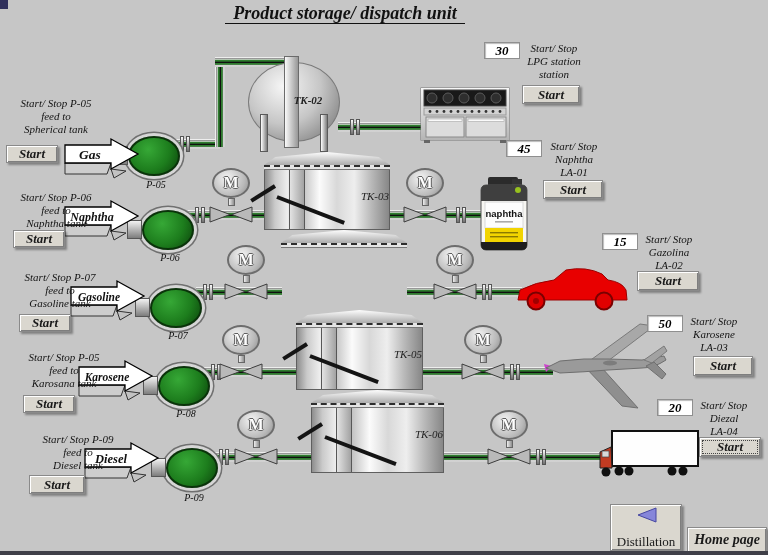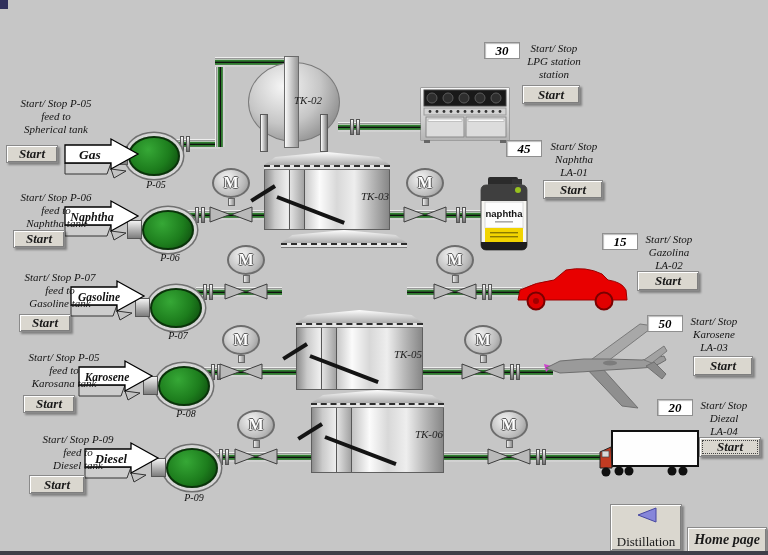--- a/index.html
+++ b/index.html
@@ -75,30 +75,31 @@
 
   .sphere{ position:absolute; left:248px; top:62px; width:94px; height:94px; z-index:2; }
   .sphere .leg{ position:absolute; width:8px; height:38px; top:52px; z-index:2;
     background:linear-gradient(to right,#ffffff,#7c7c7c); border:1px solid #5a5a5a; }
   .sphere .ball{ position:absolute; left:0; top:0; width:92px; height:80px; border-radius:50%; z-index:1;
     background:radial-gradient(circle at 38% 30%, #f6f6f6, #c6c6c6 48%, #8b8b8b 82%, #6f6f6f); 
     border:1px solid #7a7a7a;}
   .sphere .riser{ position:absolute; left:36px; top:-6px; width:15px; height:92px; z-index:3;
     background:linear-gradient(to right,#fafafa,#979797); border:1px solid #6b6b6b; }
   .sphere .slabel{ position:absolute; left:30px; top:32px; width:60px; text-align:center;
-    font-style:italic; font-size:11px; color:#222; z-index:4; }
+    font-style:italic; font-size:11px; color:#222; z-index:4;font-weight:bold; }
 
   .edge-bottom{ position:absolute; left:0; bottom:0; width:768px; height:4px; background:#3f3f48; z-index:9; }
   .edge-corner{ position:absolute; left:0; top:0; width:8px; height:9px; background:#30305c; z-index:9; }
 </style>
 </head>
 <body>
 
 <div id="canvas">
 
+  <div class="title"><span>Product storage/ dispatch unit</span></div>
 
   <div class="pipe-h" style="left:174px;top:139px;width:46px"></div>
   <div class="pipe-v" style="left:215px;top:57px;height:90px"></div>
   <div class="pipe-h" style="left:215px;top:57px;width:83px"></div>
   <div class="pipe-h" style="left:338px;top:122px;width:86px"></div>
   <div class="flange" style="left:180px;top:136px"></div>
   <div class="flange" style="left:186px;top:136px"></div>
   <div class="flange" style="left:350px;top:119px"></div>
   <div class="flange" style="left:356px;top:119px"></div>
 

